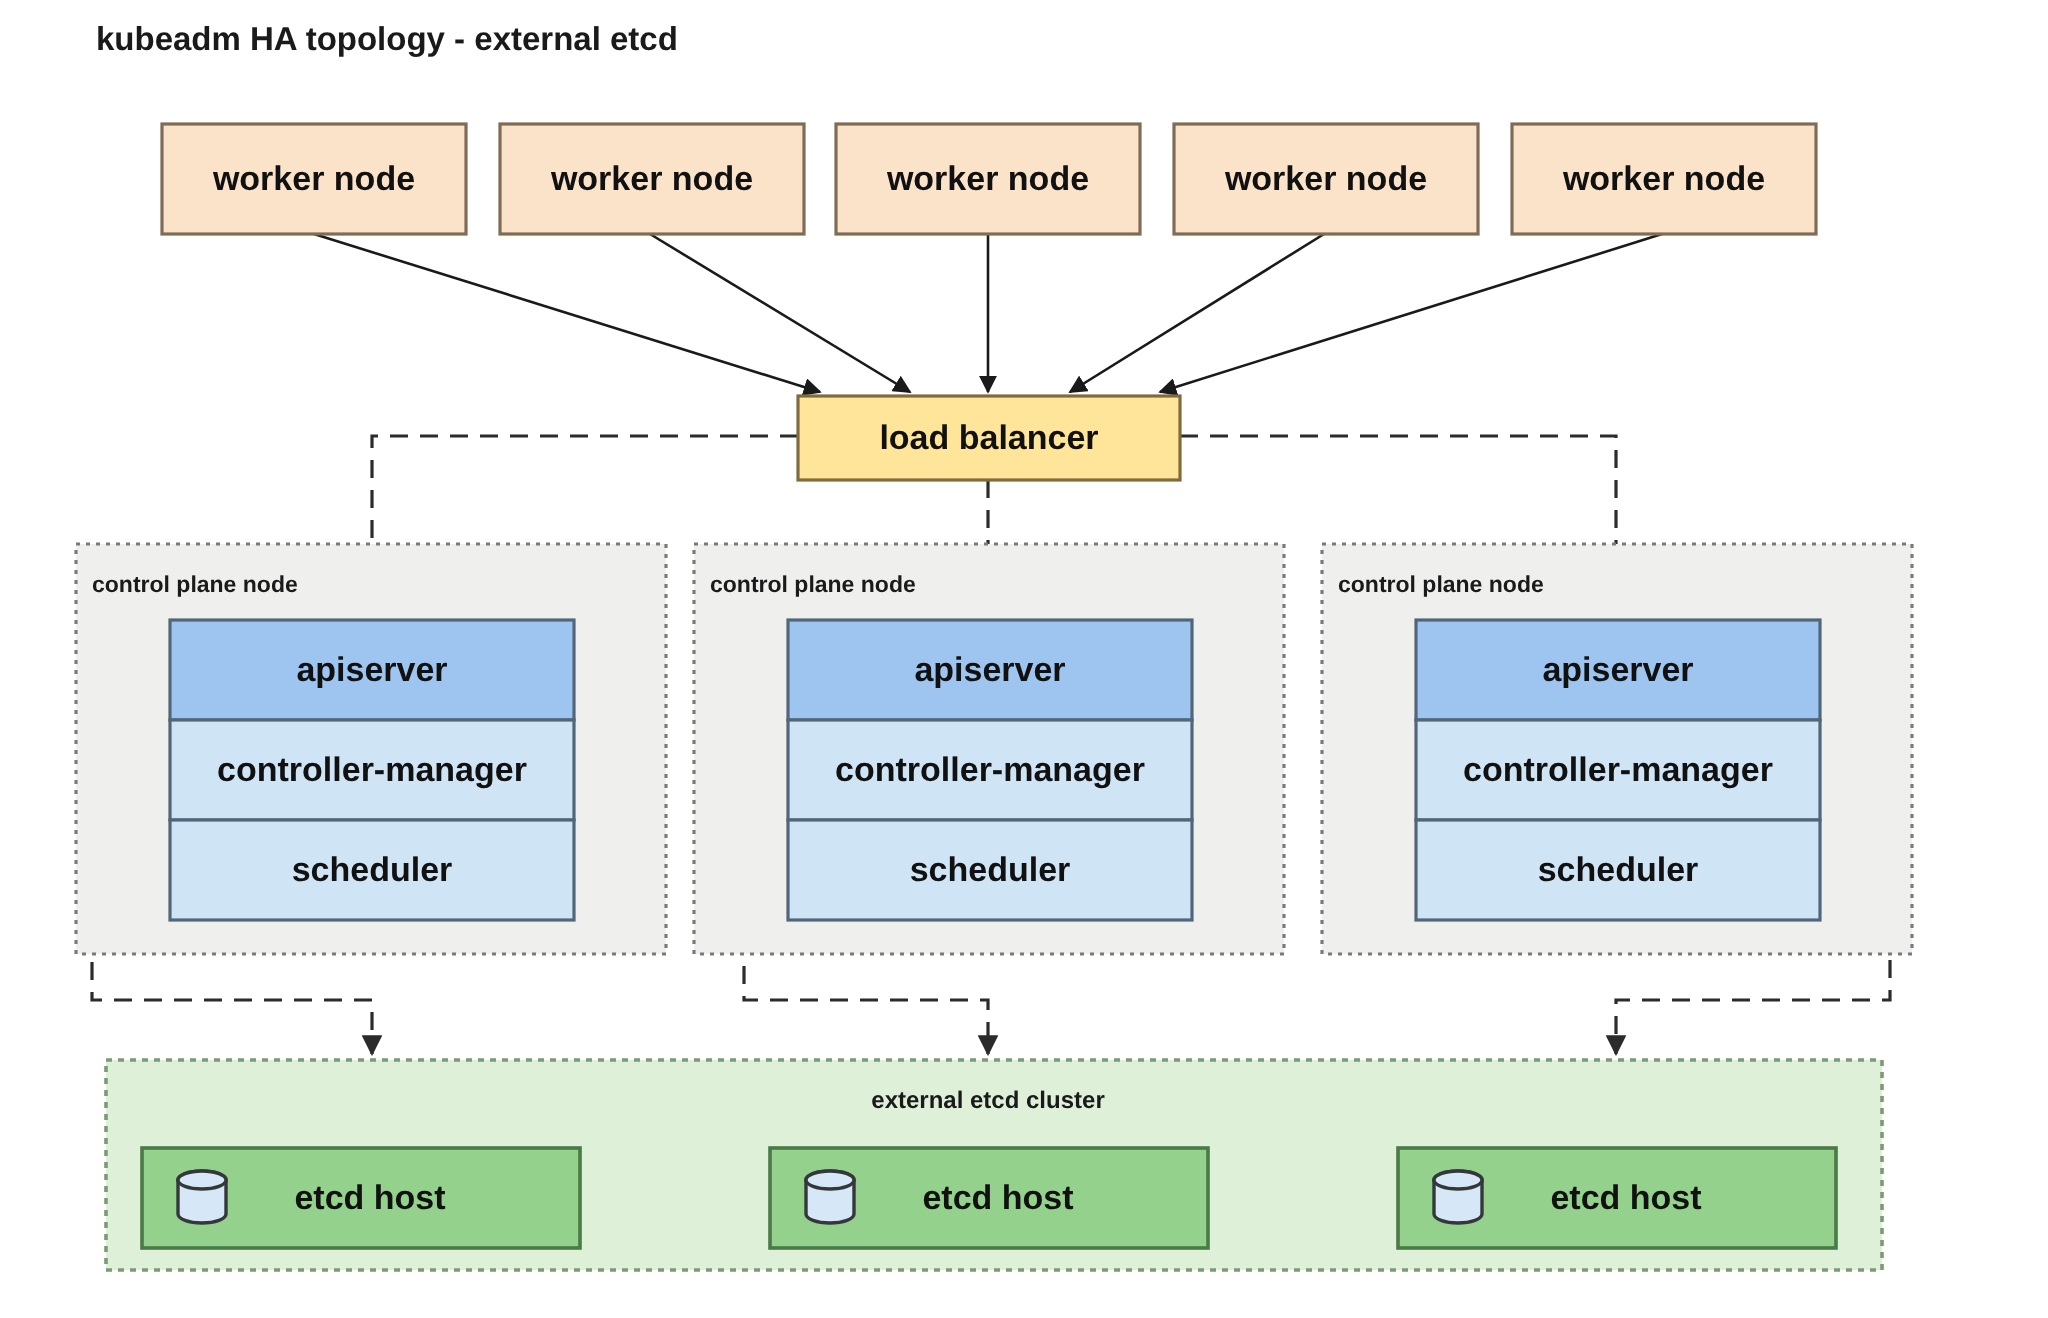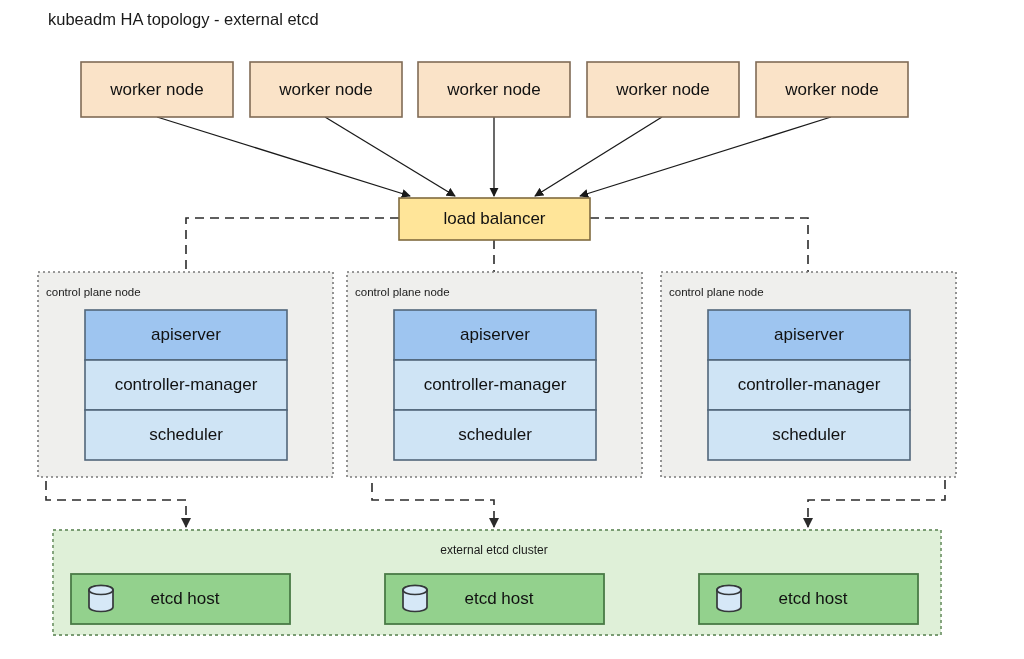--- a/index.html
+++ b/index.html
@@ -11,20 +11,21 @@
     width: 1024px;
     height: 659px;
     font-family: "Liberation Sans", sans-serif;
     color: #1a1a1a;
     overflow: hidden;
   }
   #diagram-root {
     position: relative;
     width: 893px;
     height: 659px;
+    font-weight: bold;
   }
   svg.diagram {
     position: absolute;
     top: 0;
     left: 0;
     width: 1024px;
     height: 659px;
   }
   .title-text {
     font-family: "Liberation Sans", sans-serif;

